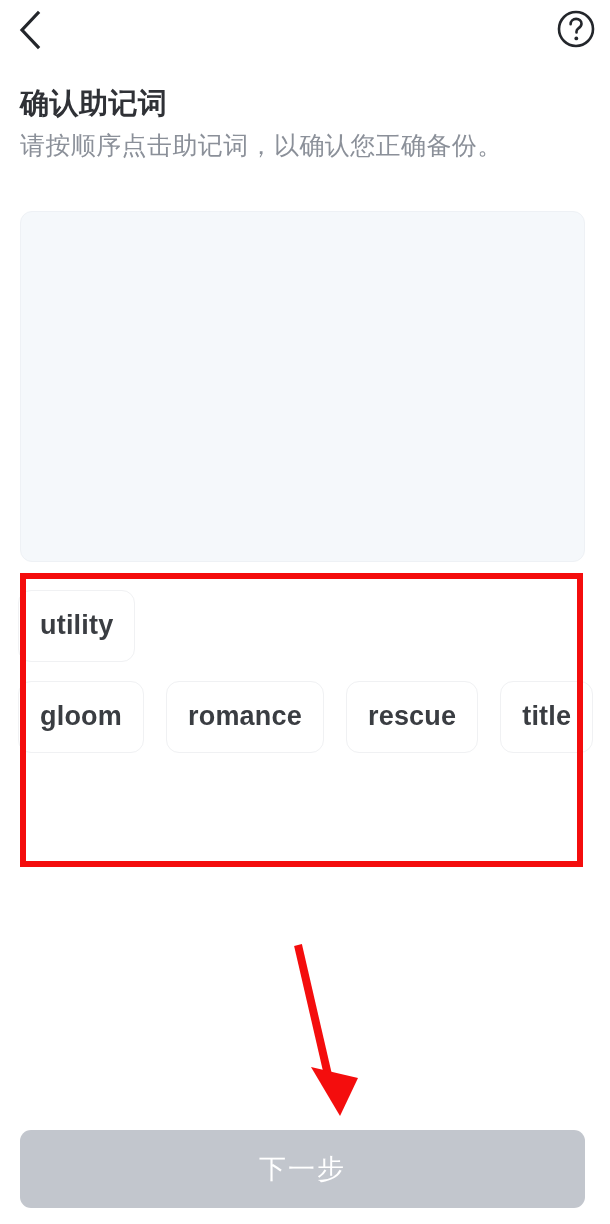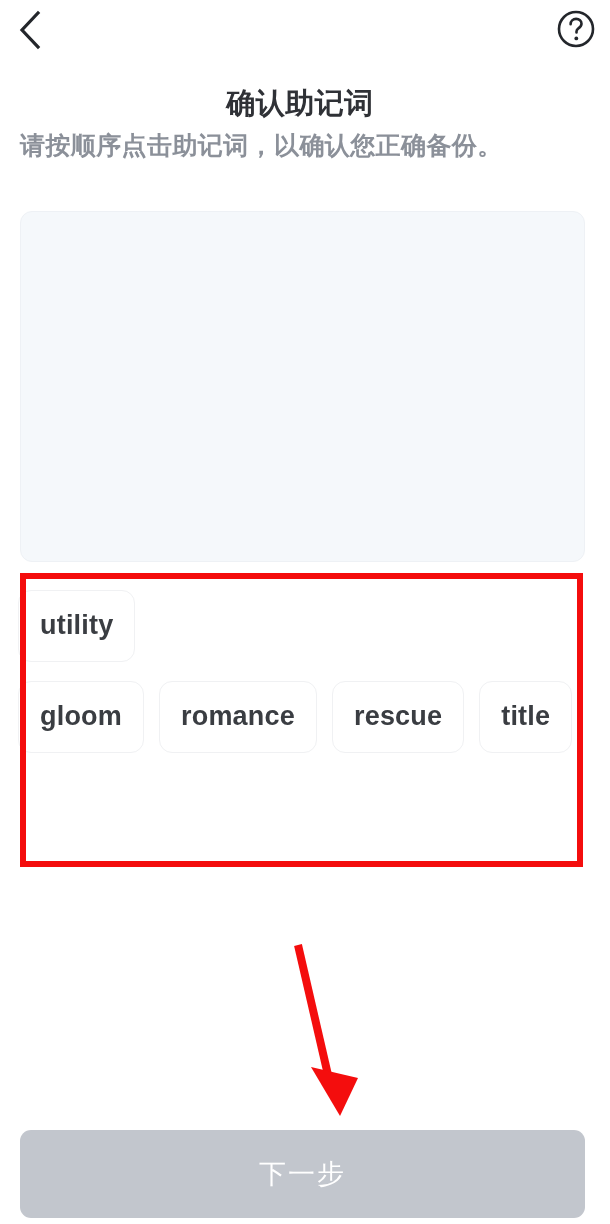--- a/index.html
+++ b/index.html
@@ -58,28 +58,27 @@
     top: 84px;
     width: 560px;
   }
 
   .page-title {
     font-size: 29px;
     line-height: 38px;
     font-weight: bold;
     color: #2f3136;
     letter-spacing: 0.5px;
-    text-align: center;
   }
 
   .page-subtitle {
     margin-top: 6px;
     font-size: 25px;
     line-height: 34px;
-    font-weight: bold;
+    font-weight: normal;
     color: #8b9099;
     letter-spacing: 0.4px;
     white-space: nowrap;
   }
 
   
   .answer-panel {
     position: absolute;
     left: 20px;
     top: 211px;
@@ -115,21 +114,21 @@
   .word-row {
     position: relative;
     height: 91px;
     display: flex;
     align-items: center;
     gap: 0px;
   }
 
   .word-chip {
     height: 72px;
-    margin-right: 15px;
+    margin-right: 22px;
     padding: 0 21px;
     display: inline-flex;
     align-items: center;
     justify-content: center;
     background: #ffffff;
     border: 1px solid #f0f1f3;
     border-radius: 13px;
     font-size: 27px;
     font-weight: bold;
     color: #3a3d42;
@@ -153,21 +152,21 @@
     pointer-events: none;
     z-index: 6;
   }
 
   
   .next-button {
     position: absolute;
     left: 20px;
     top: 1130px;
     width: 565px;
-    height: 88px;
+    height: 78px;
     background: #c2c6cd;
     border: none;
     border-radius: 11px;
     color: #ffffff;
     font-size: 27px;
     font-family: "Liberation Sans", "DejaVu Sans", sans-serif;
     letter-spacing: 2px;
     display: flex;
     align-items: center;
     justify-content: center;

